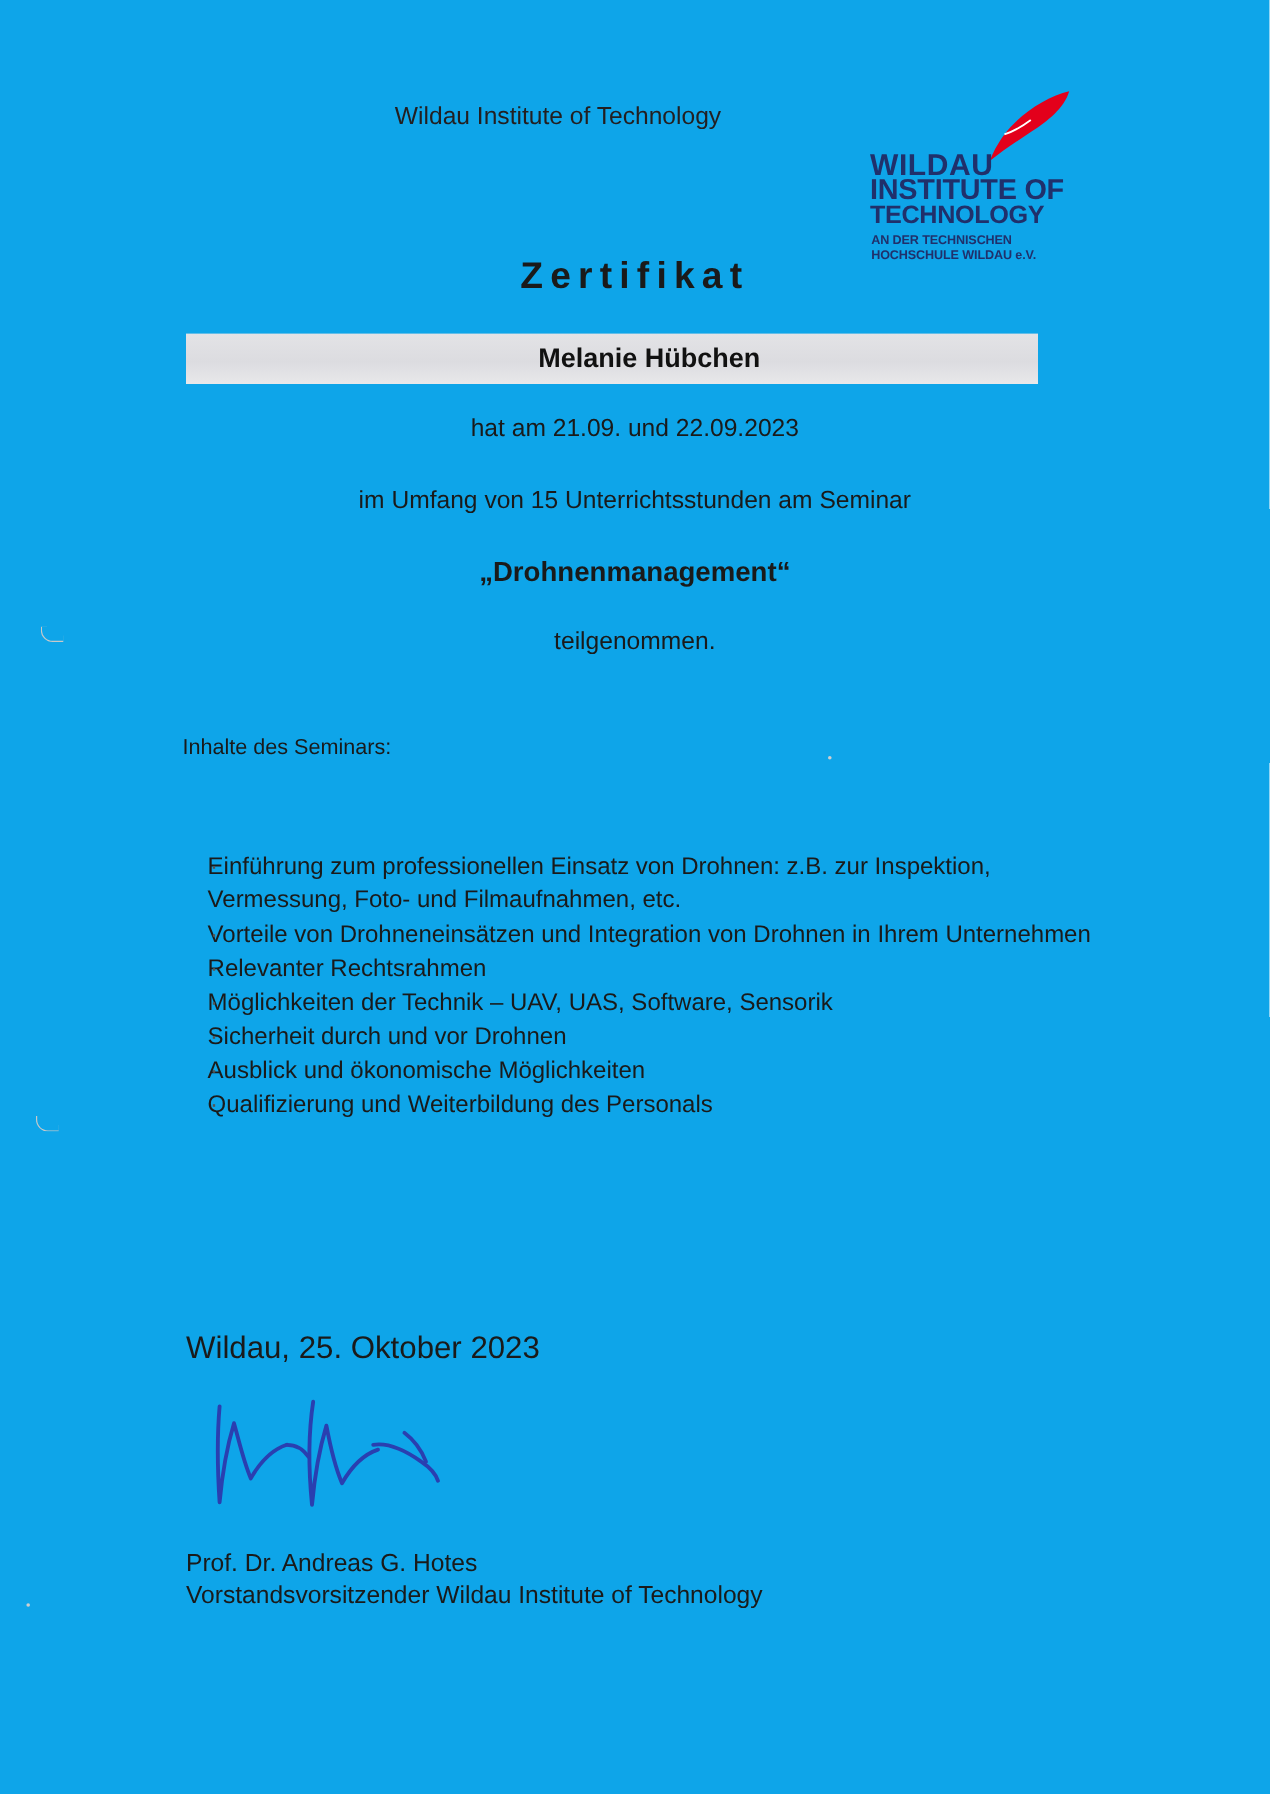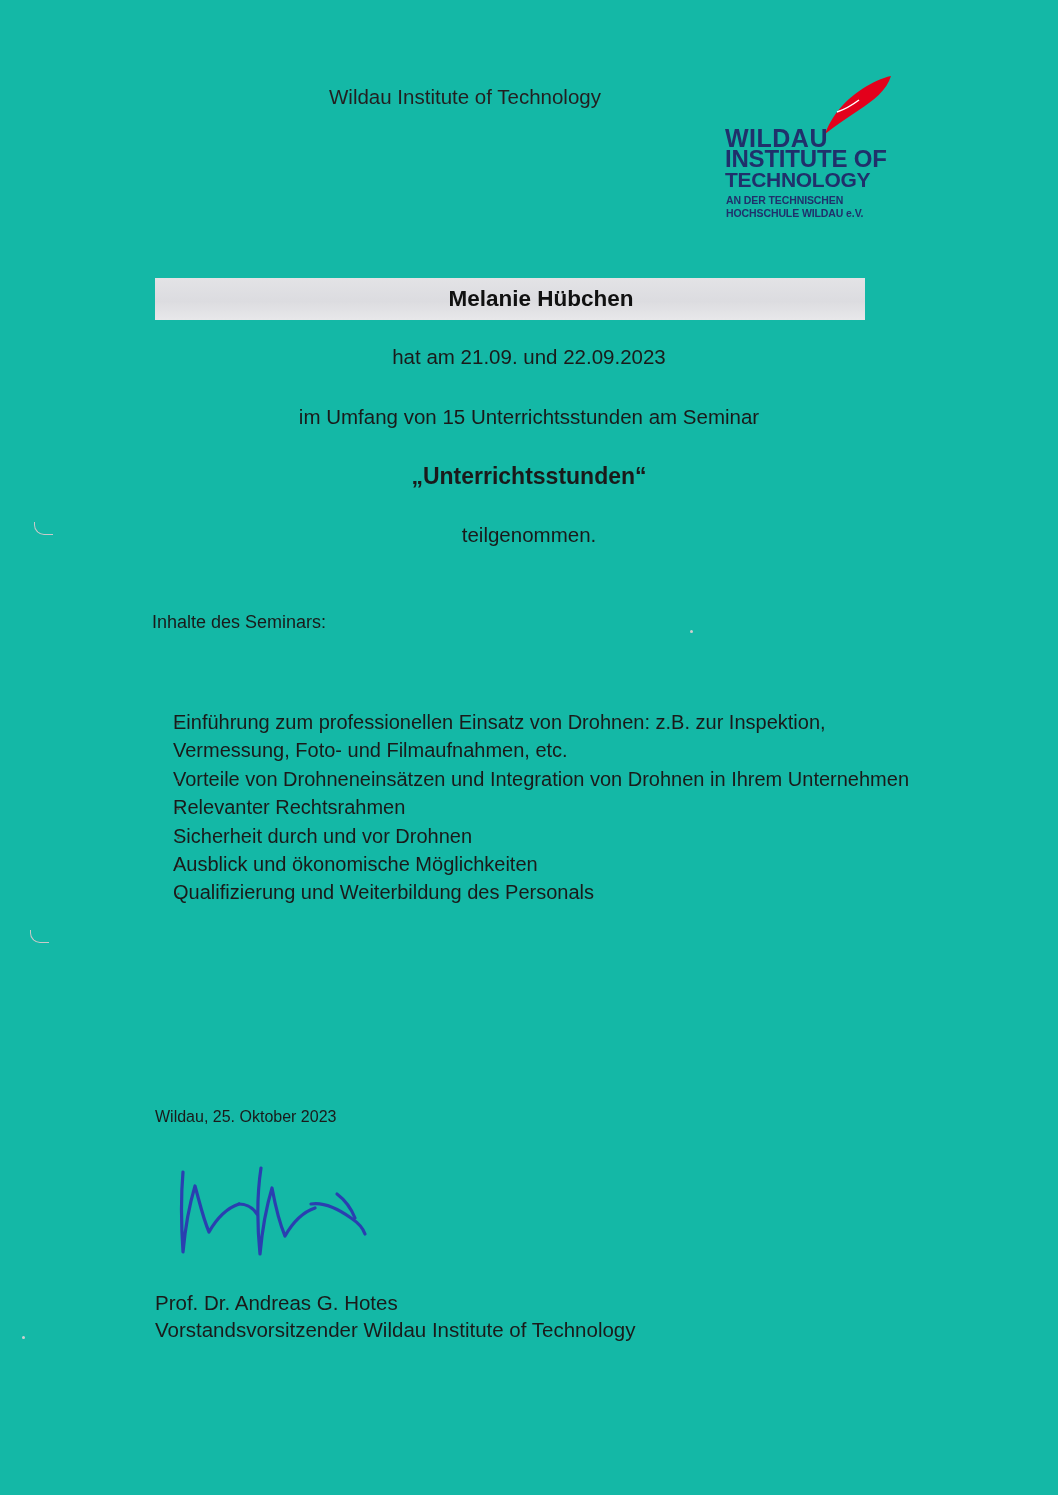--- a/index.html
+++ b/index.html
@@ -8,21 +8,21 @@
     background: #ffffff;
   }
   body {
     font-family: "Liberation Sans", sans-serif;
     color: #1a1a1a;
   }
   .page {
     position: relative;
     width: 1058px;
     height: 1495px;
-    background: #14b8a6;
+    background: #0ea5e9;
     overflow: hidden;
   }
 
   
   .header {
     position: absolute;
     top: 72px;
     left: 0;
     width: 100%;
     height: 110px;
@@ -180,21 +180,21 @@
   }
   .contents-list li {
     position: relative;
   }
 
   
   .place-date {
     position: absolute;
     top: 1108px;
     left: 155px;
-    font-size: 16px;
+    font-size: 26px;
     color: #1a1a1a;
   }
   .signature {
     position: absolute;
     top: 1160px;
     left: 165px;
     width: 250px;
     height: 110px;
   }
   .sig-name {
@@ -251,35 +251,37 @@
         <path d="M24 38 C30 36 38 32 46 26" stroke="#ffffff" stroke-width="1.5" fill="none"></path>
       </svg>
       <div class="logo-line1">WILDAU</div>
       <div class="logo-line2">INSTITUTE OF</div>
       <div class="logo-line3">TECHNOLOGY</div>
       <div class="logo-sub1">AN DER TECHNISCHEN</div>
       <div class="logo-sub2">HOCHSCHULE WILDAU e.V.</div>
     </div>
   </div>
 
+  <div class="cert-title">Zertifikat</div>
 
   <div class="name-band"></div>
   <div class="name-text">Melanie Hübchen</div>
 
   <div class="line-center l-date">hat am 21.09. und 22.09.2023</div>
   <div class="line-center l-scope">im Umfang von 15 Unterrichtsstunden am Seminar</div>
-  <div class="line-center l-semi">„Unterrichtsstunden“</div>
+  <div class="line-center l-semi">„Drohnenmanagement“</div>
   <div class="line-center l-part">teilgenommen.</div>
 
   <div class="contents-heading">Inhalte des Seminars:</div>
   <div class="contents-list">
     <ul>
       <li>Einführung zum professionellen Einsatz von Drohnen: z.B. zur Inspektion, Vermessung, Foto- und Filmaufnahmen, etc.</li>
       <li>Vorteile von Drohneneinsätzen und Integration von Drohnen in Ihrem Unternehmen</li>
       <li>Relevanter Rechtsrahmen</li>
+      <li>Möglichkeiten der Technik – UAV, UAS, Software, Sensorik</li>
       <li>Sicherheit durch und vor Drohnen</li>
       <li>Ausblick und ökonomische Möglichkeiten</li>
       <li>Qualifizierung und Weiterbildung des Personals</li>
     </ul>
   </div>
 
   <div class="place-date">Wildau, 25. Oktober 2023</div>
 
   <svg class="signature" viewBox="0 0 250 110">
     <g fill="none" stroke="#2a3fb0" stroke-width="3.2" stroke-linecap="round" stroke-linejoin="round">

